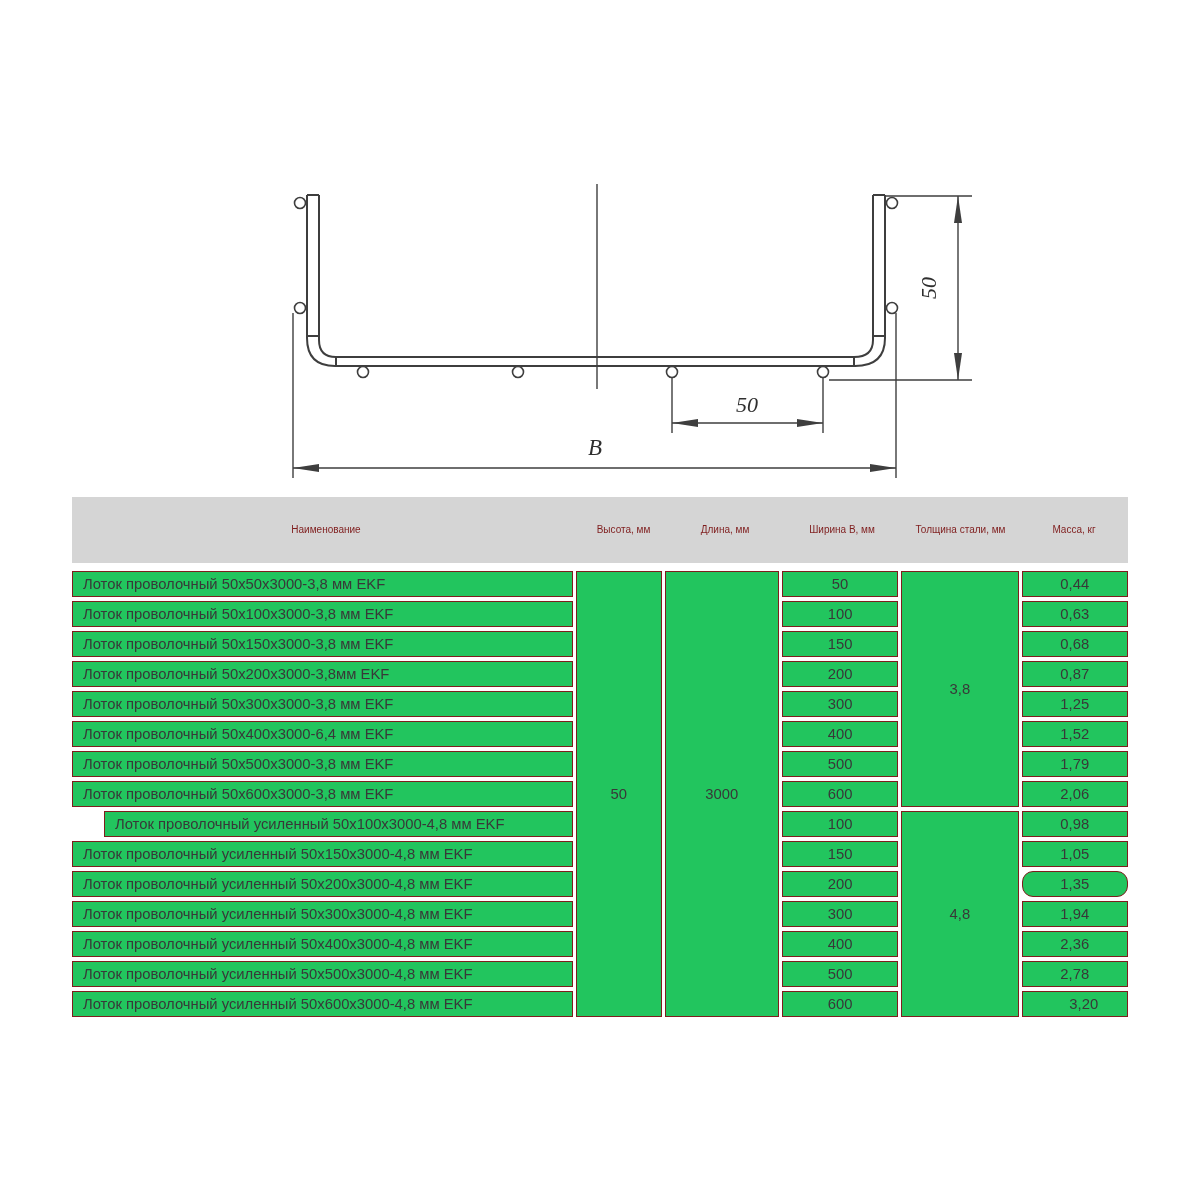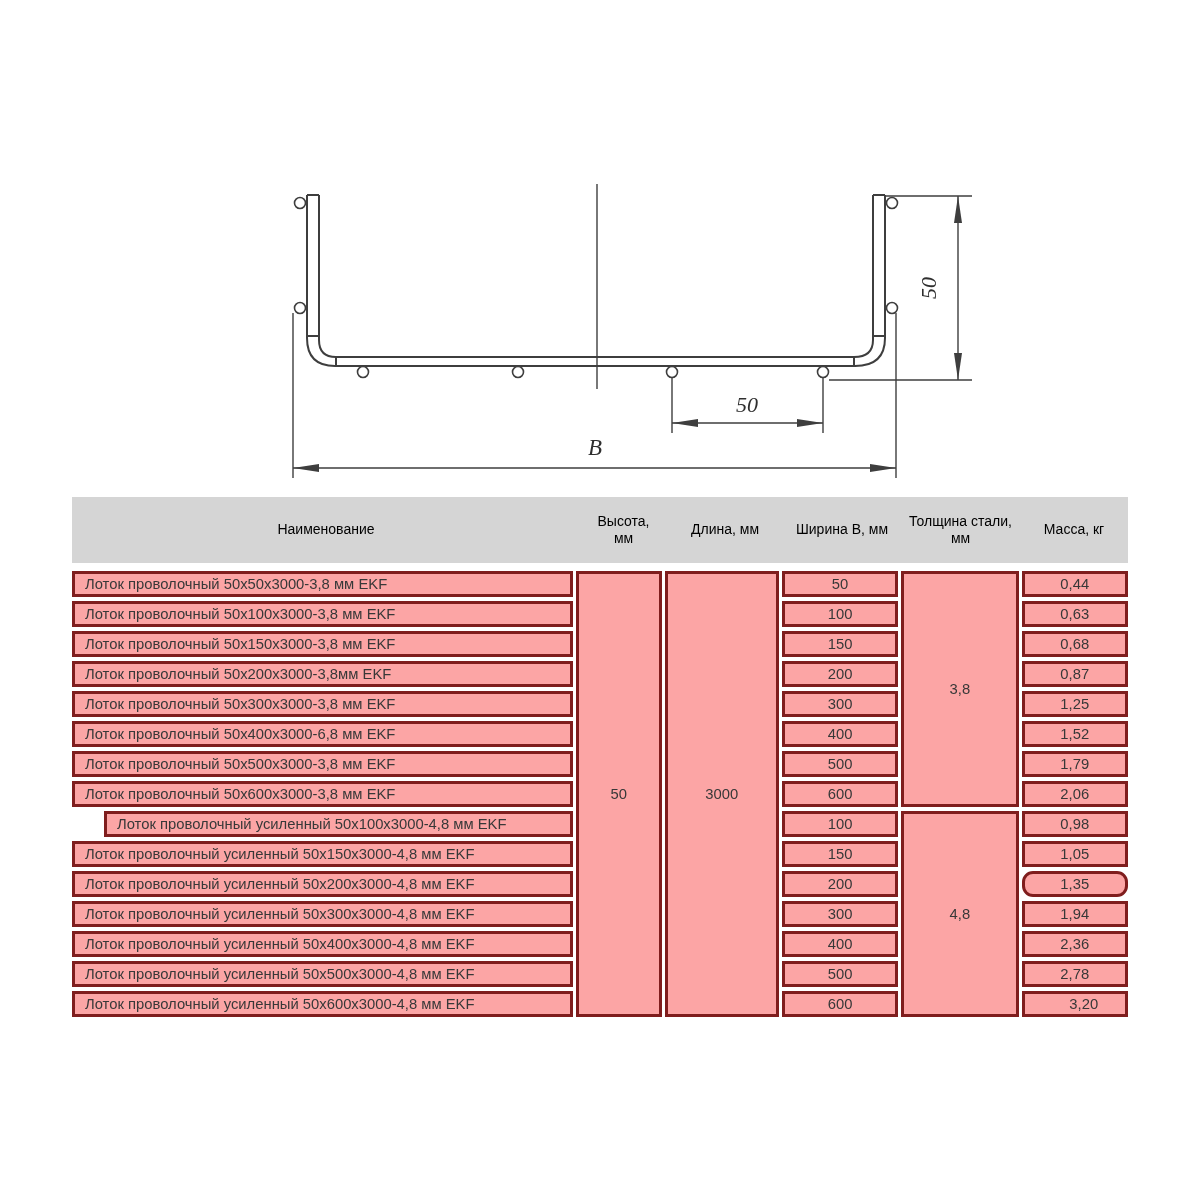--- a/index.html
+++ b/index.html
@@ -13,40 +13,40 @@
   
   .drawing{position:absolute;left:0;top:0;width:1200px;height:497px;}
 
   
   .spec-table{position:absolute;left:72px;top:497px;width:1056px;}
   .spec-header{
     display:grid;
     grid-template-columns:508fr 87fr 116fr 118fr 119fr 108fr;
     background:#d5d5d5;
     height:66px;
-    color:#000000;
-    font-size:14px;
+    color:#7f1d1d;
+    font-size:10px;
     line-height:1.25;
   }
   .spec-header .hcell{
     display:flex;align-items:center;justify-content:center;
     text-align:center;padding:2px 6px;
   }
   .spec-body{
     display:grid;
     grid-template-columns:508fr 87fr 116fr 118fr 119fr 108fr;
     grid-template-rows:repeat(15,26px);
     column-gap:3px;row-gap:4px;
     margin-top:8px;
     font-size:14.8px;
     color:#383838;
   }
   .cell{
-    border:3px solid #7f1d1d;
-    background:#fca5a5;
+    border:1px solid #7f1d1d;
+    background:#22c55e;
     display:flex;align-items:center;justify-content:center;
     white-space:nowrap;
   }
   .cell-name{
     justify-content:flex-start;
     padding-left:10px;padding-right:6px;
   }
 </style>
 </head>
 <body>
@@ -152,21 +152,21 @@
       <div class="cell" style="grid-column:6;grid-row:3;">0,68</div>
 
       <div class="cell cell-name" style="grid-column:1;grid-row:4;">Лоток проволочный 50х200х3000-3,8мм EKF</div>
       <div class="cell" style="grid-column:4;grid-row:4;">200</div>
       <div class="cell" style="grid-column:6;grid-row:4;">0,87</div>
 
       <div class="cell cell-name" style="grid-column:1;grid-row:5;">Лоток проволочный 50х300х3000-3,8 мм EKF</div>
       <div class="cell" style="grid-column:4;grid-row:5;">300</div>
       <div class="cell" style="grid-column:6;grid-row:5;">1,25</div>
 
-      <div class="cell cell-name" style="grid-column:1;grid-row:6;">Лоток проволочный 50х400х3000-6,8 мм EKF</div>
+      <div class="cell cell-name" style="grid-column:1;grid-row:6;">Лоток проволочный 50х400х3000-6,4 мм EKF</div>
       <div class="cell" style="grid-column:4;grid-row:6;">400</div>
       <div class="cell" style="grid-column:6;grid-row:6;">1,52</div>
 
       <div class="cell cell-name" style="grid-column:1;grid-row:7;">Лоток проволочный 50х500х3000-3,8 мм EKF</div>
       <div class="cell" style="grid-column:4;grid-row:7;">500</div>
       <div class="cell" style="grid-column:6;grid-row:7;">1,79</div>
 
       <div class="cell cell-name" style="grid-column:1;grid-row:8;">Лоток проволочный 50х600х3000-3,8 мм EKF</div>
       <div class="cell" style="grid-column:4;grid-row:8;">600</div>
       <div class="cell" style="grid-column:6;grid-row:8;">2,06</div>

